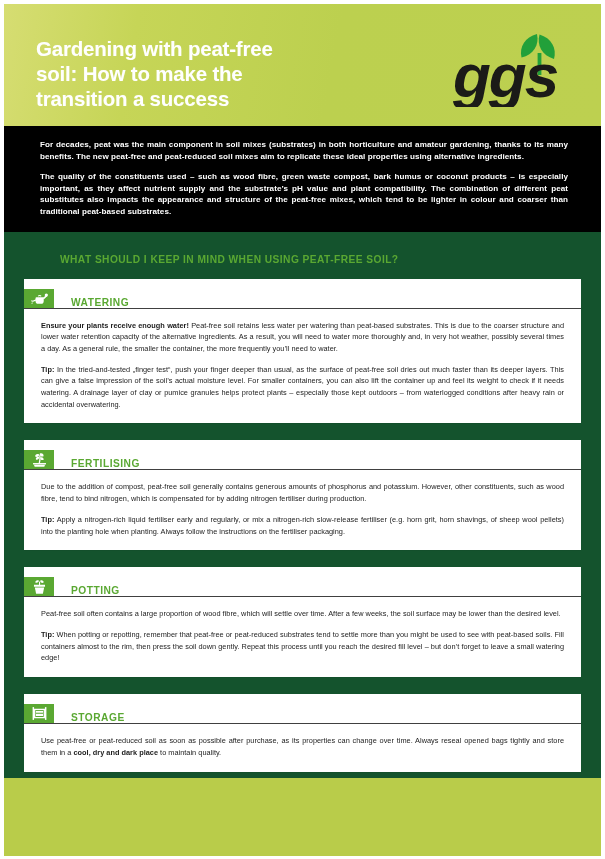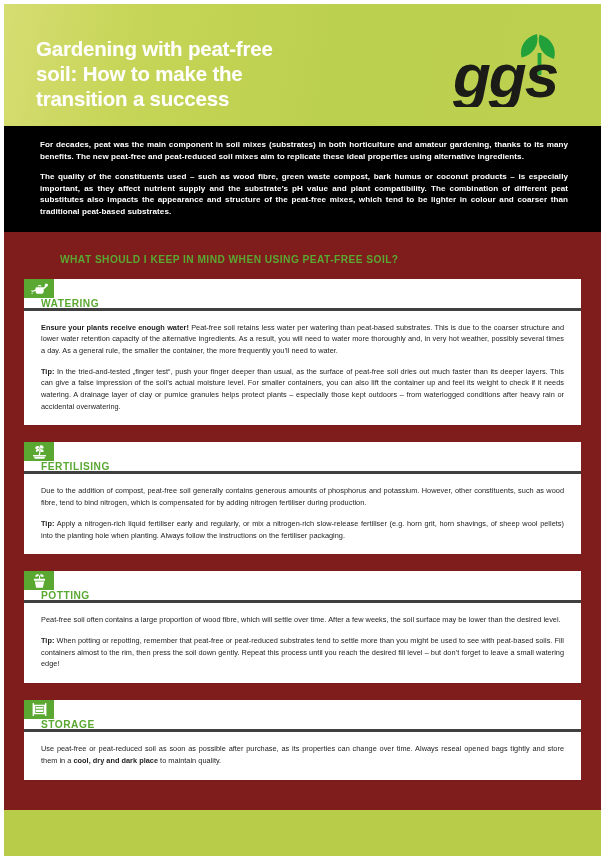--- a/index.html
+++ b/index.html
@@ -70,22 +70,22 @@
     font-size: 8.1px;
     font-weight: bold;
     line-height: 11.6px;
     text-align: justify;
     letter-spacing: 0.05px;
   }
   .intro p:last-child { margin-bottom: 0; }
 
   
   .content {
-    background: #7f1d1d;
-    padding: 0 0 30px 0;
+    background: #14532d;
+    padding: 0 0 6px 0;
   }
 
   .section-heading {
     color: #5aa832;
     font-size: 10.2px;
     font-weight: bold;
     letter-spacing: 0.45px;
     padding: 22px 0 14px 56px;
     margin: 0;
   }
@@ -93,24 +93,23 @@
   
   .card {
     margin: 0 20px 17px 20px;
     background: #ffffff;
     box-shadow: 0 1px 0 rgba(0,0,0,0.04);
   }
   .card:last-child { margin-bottom: 0; }
 
   .card-header {
     display: flex;
-    align-items: flex-start;
+    align-items: flex-end;
     height: 29px;
-    border-bottom: 3px solid #404040;
-    flex-direction: column;
+    border-bottom: 1px solid #404040;
   }
   .card-icon {
     width: 30px;
     min-width: 30px;
     background: #5aa832;
     display: flex;
     align-items: center;
     justify-content: center;
   }
   .card-icon svg { display: block; }

